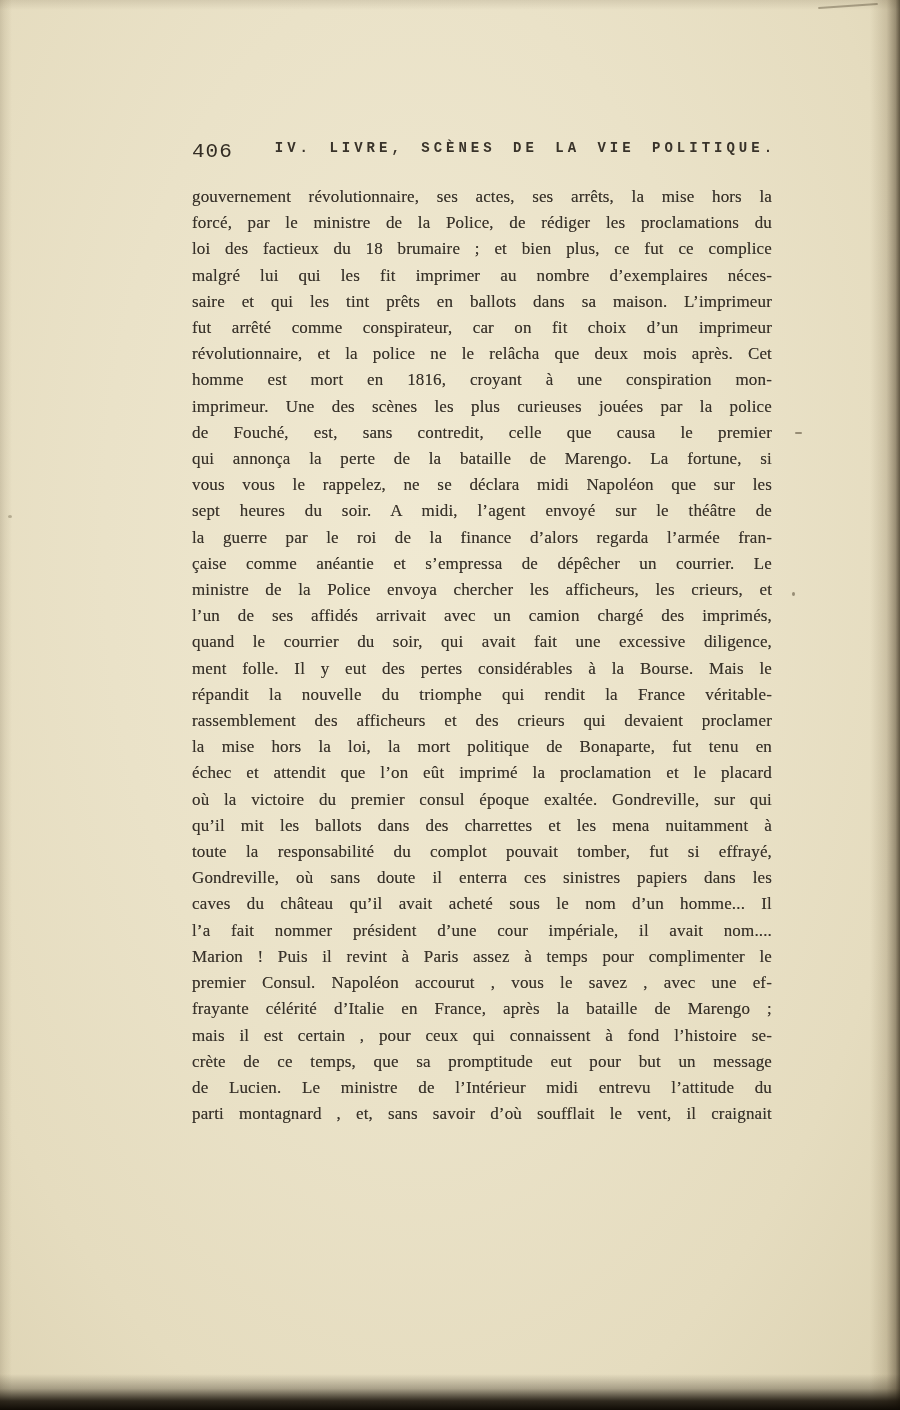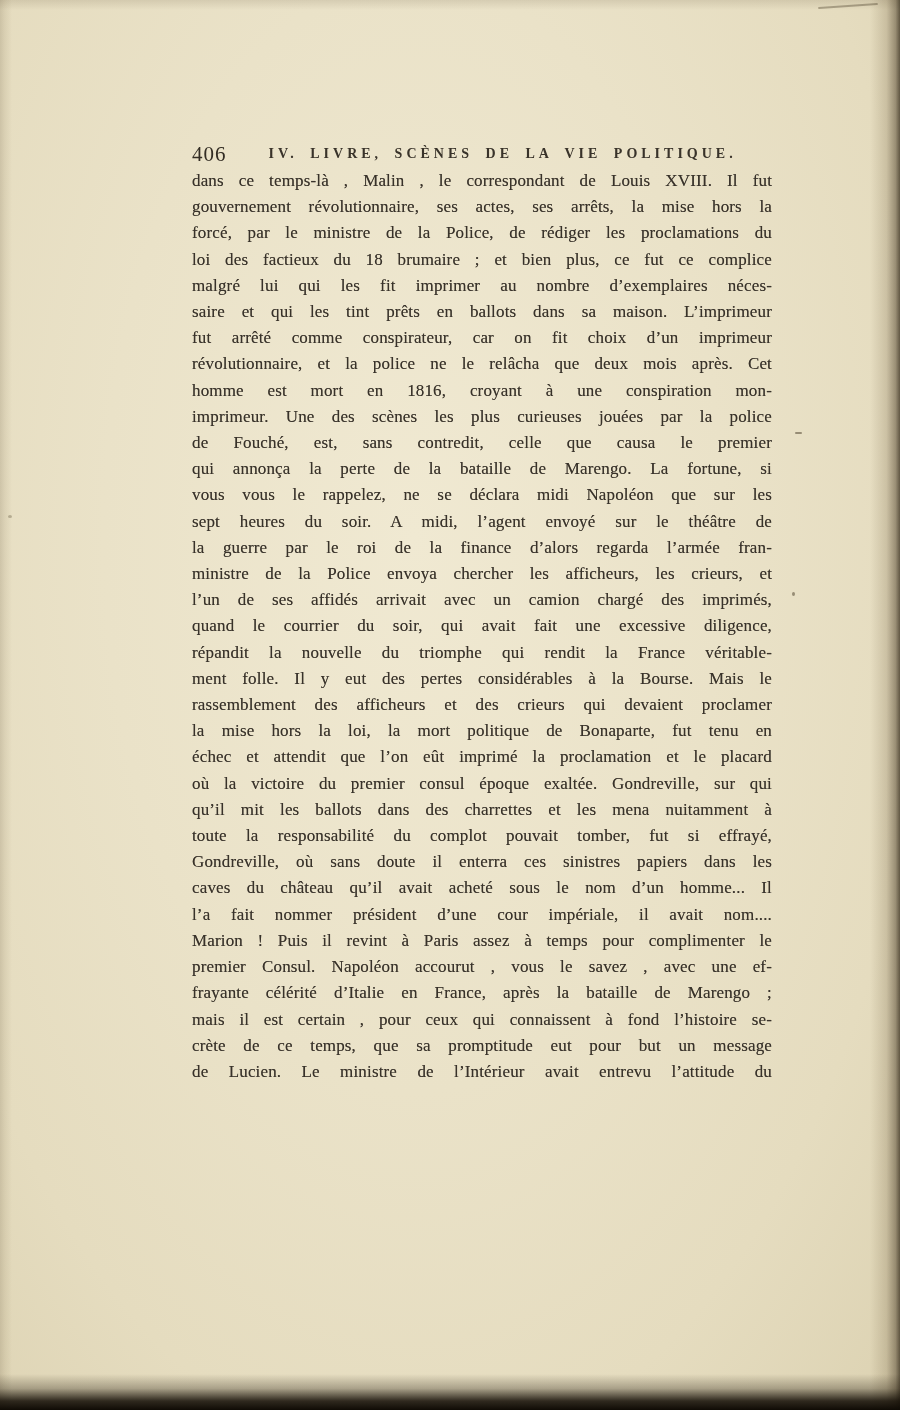--- a/index.html
+++ b/index.html
@@ -75,22 +75,24 @@
 
   
   .text-col {
     position: absolute;
     left: 192px;
     top: 140px;
     width: 580px;
   }
   .header-row {
     display: flex;
-    align-items: center;
+    align-items: flex-start;
     height: 28px;
+    margin-bottom: 16px;
+    font-family: Liberation Mono, monospace;
   }
   .page-number {
     font-size: 21px;
     letter-spacing: 1px;
     color: #332d24;
   }
   .running-title {
     margin-left: 42px;
     font-size: 14px;
     font-weight: 700;
@@ -118,55 +120,56 @@
 <div class="scan">
 
   <div class="text-col">
 
     <div class="header-row">
       <span class="page-number">406</span>
       <span class="running-title">IV. LIVRE, SCÈNES DE LA VIE POLITIQUE.</span>
     </div>
 
     <div class="body-text">
-      <div class="line">dans ce temps-là , Malin , le correspondant de Louis XVIII. Il fut</div>
       <div class="line">gouvernement révolutionnaire, ses actes, ses arrêts, la mise hors la</div>
       <div class="line">forcé, par le ministre de la Police, de rédiger les proclamations du</div>
       <div class="line">loi des factieux du 18 brumaire ; et bien plus, ce fut ce complice</div>
       <div class="line">malgré lui qui les fit imprimer au nombre d’exemplaires néces-</div>
       <div class="line">saire et qui les tint prêts en ballots dans sa maison. L’imprimeur</div>
       <div class="line">fut arrêté comme conspirateur, car on fit choix d’un imprimeur</div>
       <div class="line">révolutionnaire, et la police ne le relâcha que deux mois après. Cet</div>
       <div class="line">homme est mort en 1816, croyant à une conspiration mon-</div>
       <div class="line">imprimeur. Une des scènes les plus curieuses jouées par la police</div>
       <div class="line">de Fouché, est, sans contredit, celle que causa le premier</div>
       <div class="line">qui annonça la perte de la bataille de Marengo. La fortune, si</div>
       <div class="line">vous vous le rappelez, ne se déclara midi Napoléon que sur les</div>
       <div class="line">sept heures du soir. A midi, l’agent envoyé sur le théâtre de</div>
       <div class="line">la guerre par le roi de la finance d’alors regarda l’armée fran-</div>
+      <div class="line">çaise comme anéantie et s’empressa de dépêcher un courrier. Le</div>
       <div class="line">ministre de la Police envoya chercher les afficheurs, les crieurs, et</div>
       <div class="line">l’un de ses affidés arrivait avec un camion chargé des imprimés,</div>
       <div class="line">quand le courrier du soir, qui avait fait une excessive diligence,</div>
+      <div class="line">ment folle. Il y eut des pertes considérables à la Bourse. Mais le</div>
       <div class="line">répandit la nouvelle du triomphe qui rendit la France véritable-</div>
-      <div class="line">ment folle. Il y eut des pertes considérables à la Bourse. Mais le</div>
       <div class="line">rassemblement des afficheurs et des crieurs qui devaient proclamer</div>
       <div class="line">la mise hors la loi, la mort politique de Bonaparte, fut tenu en</div>
       <div class="line">échec et attendit que l’on eût imprimé la proclamation et le placard</div>
       <div class="line">où la victoire du premier consul époque exaltée. Gondreville, sur qui</div>
       <div class="line">qu’il mit les ballots dans des charrettes et les mena nuitamment à</div>
       <div class="line">toute la responsabilité du complot pouvait tomber, fut si effrayé,</div>
       <div class="line">Gondreville, où sans doute il enterra ces sinistres papiers dans les</div>
       <div class="line">caves du château qu’il avait acheté sous le nom d’un homme... Il</div>
       <div class="line">l’a fait nommer président d’une cour impériale, il avait nom....</div>
       <div class="line">Marion ! Puis il revint à Paris assez à temps pour complimenter le</div>
       <div class="line">premier Consul. Napoléon accourut , vous le savez , avec une ef-</div>
       <div class="line">frayante célérité d’Italie en France, après la bataille de Marengo ;</div>
       <div class="line">mais il est certain , pour ceux qui connaissent à fond l’histoire se-</div>
       <div class="line">crète de ce temps, que sa promptitude eut pour but un message</div>
-      <div class="line">de Lucien. Le ministre de l’Intérieur avait entrevu l’attitude du</div>
+      <div class="line">de Lucien. Le ministre de l’Intérieur midi entrevu l’attitude du</div>
+      <div class="line">parti montagnard , et, sans savoir d’où soufflait le vent, il craignait</div>
     </div>
 
   </div>
 
   <div class="edge-left"></div>
   <div class="edge-top"></div>
   <div class="edge-right"></div>
   <div class="edge-bottom"></div>
   <div class="corner-mark"></div>
   <div class="speck speck-1"></div>

